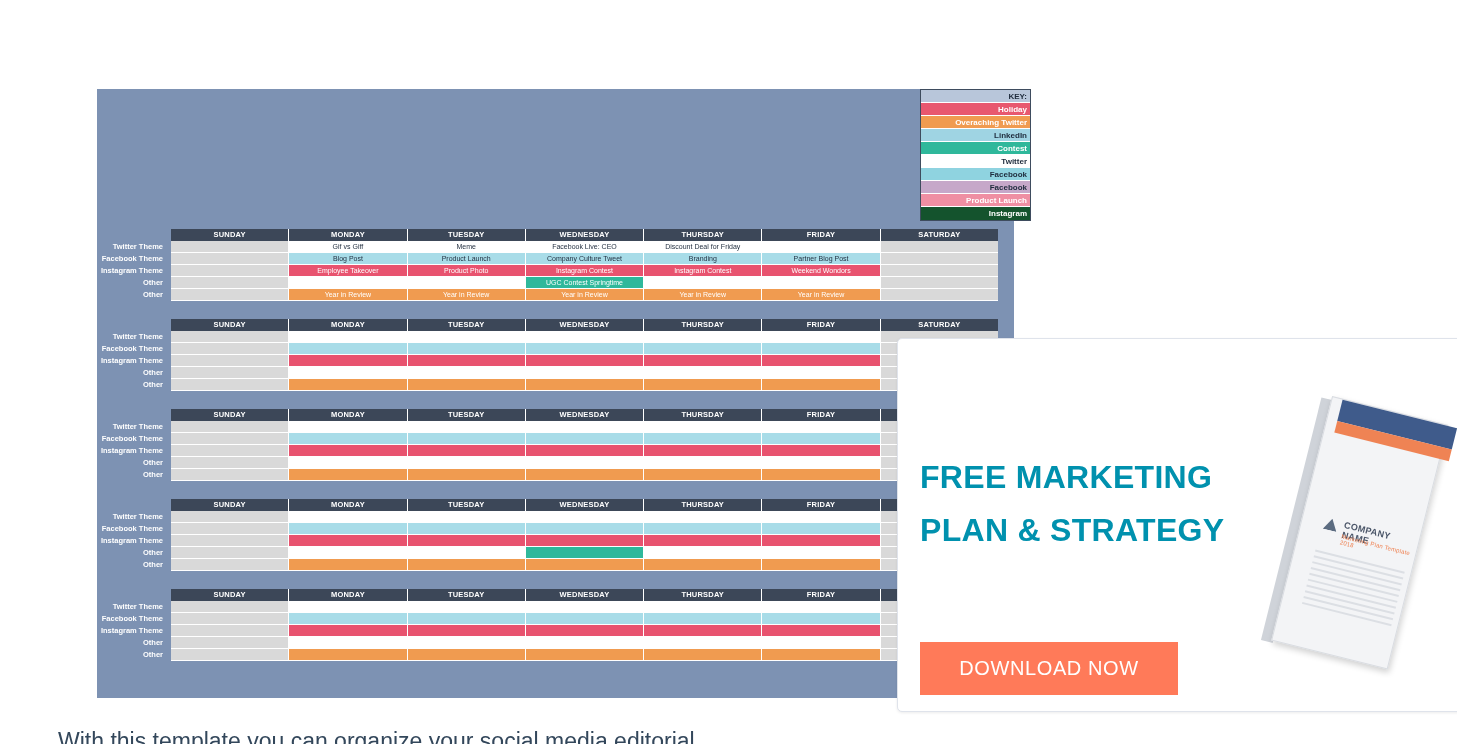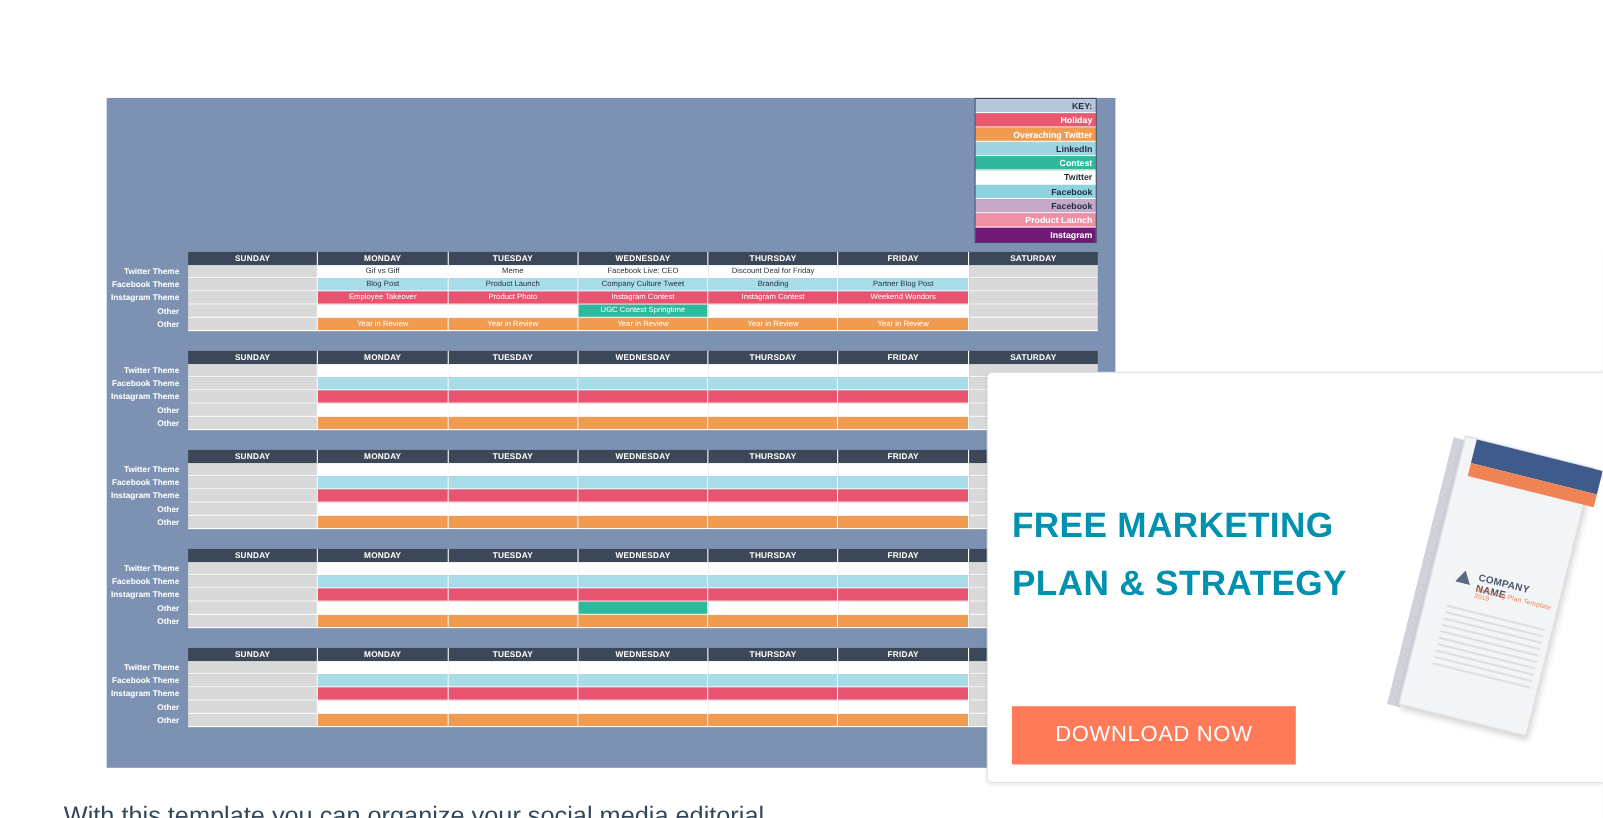--- a/index.html
+++ b/index.html
@@ -42,21 +42,21 @@
     text-align: center;
     color: #ffffff;
     font-size: 29px;
     font-weight: 700;
     letter-spacing: 0.5px;
   }
 
   
   .key-box {
     position: absolute;
-    left: 789px;
+    left: 823px;
     top: 0px;
     width: 111px;
     border: 1px solid #3e4c5e;
     box-sizing: border-box;
   }
   .key-row {
     height: 13px;
     line-height: 13px;
     text-align: right;
     padding-right: 3px;
@@ -238,21 +238,21 @@
     <div class="key-box" id="key-box">
         <div class="key-row header">KEY:</div>
         <div class="key-row" style="background: rgb(232, 88, 111);">Holiday</div>
         <div class="key-row" style="background: rgb(240, 155, 80);">Overaching Twitter</div>
         <div class="key-row" style="background: rgb(159, 212, 227); color: rgb(31, 44, 61);">LinkedIn</div>
         <div class="key-row" style="background: rgb(47, 184, 155);">Contest</div>
         <div class="key-row" style="background: rgb(255, 255, 255); color: rgb(31, 44, 61);">Twitter</div>
         <div class="key-row" style="background: rgb(143, 211, 224); color: rgb(31, 44, 61);">Facebook</div>
         <div class="key-row" style="background: rgb(198, 168, 201); color: rgb(31, 44, 61);">Facebook</div>
         <div class="key-row" style="background: rgb(239, 143, 163);">Product Launch</div>
-        <div class="key-row" style="background: #701a75;">Instagram</div>
+        <div class="key-row" style="background: #14532d;">Instagram</div>
       </div>
 
     <div id="weeks-host">
         <div class="week" style="top: 140px;">
           <div class="week-head">
             <div class="dcell">SUNDAY</div>
             <div class="dcell">MONDAY</div>
             <div class="dcell">TUESDAY</div>
             <div class="dcell">WEDNESDAY</div>
             <div class="dcell">THURSDAY</div>

